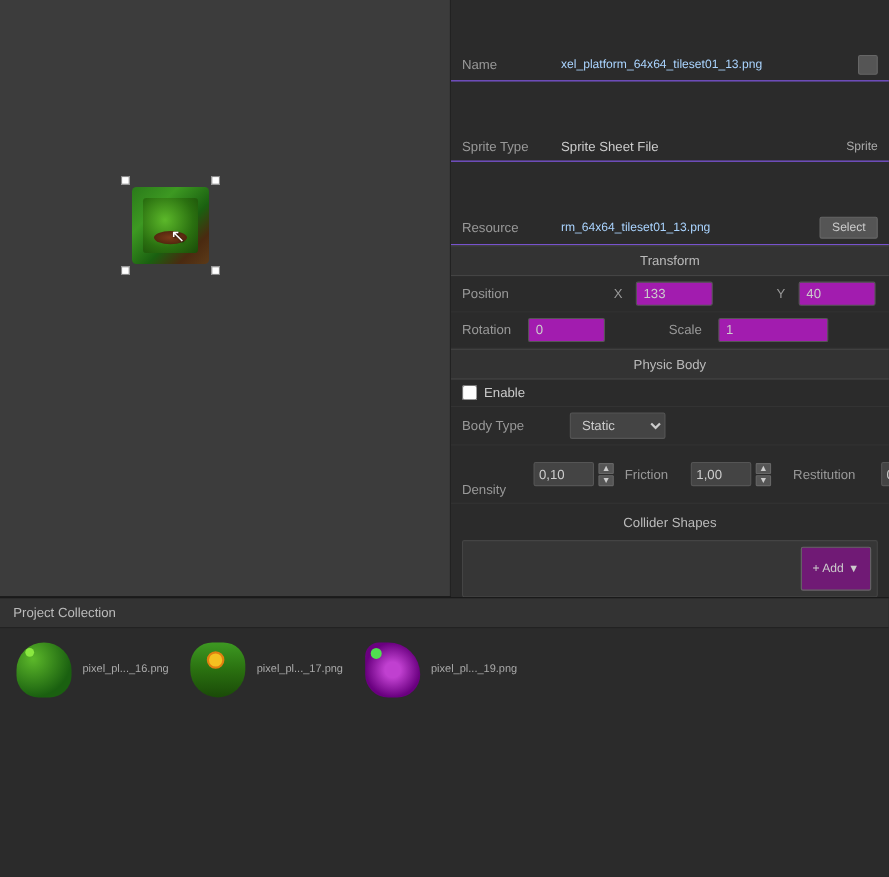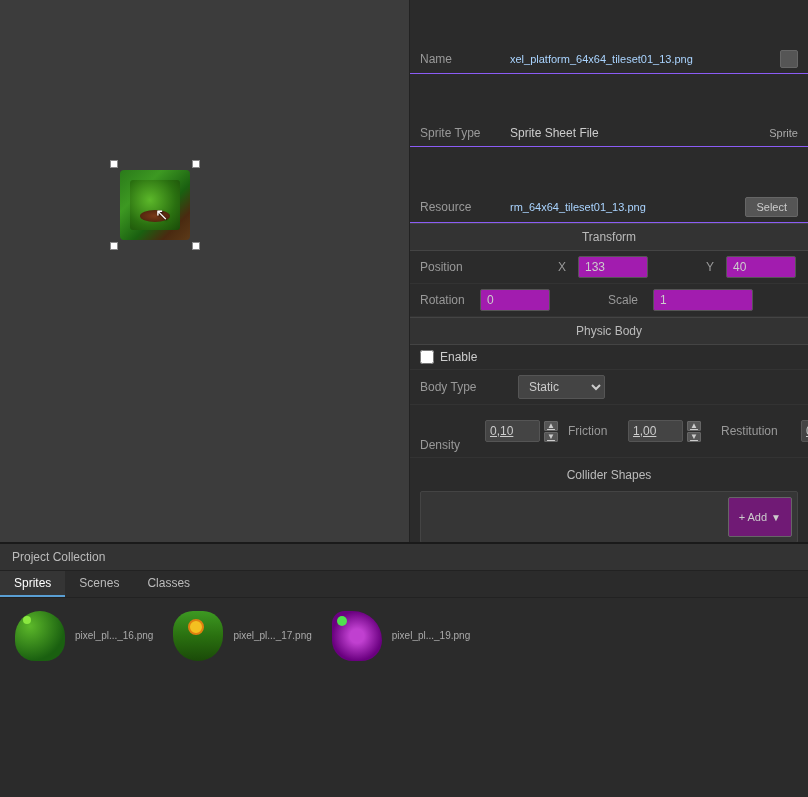--- a/index.html
+++ b/index.html
@@ -253,21 +253,20 @@
       padding: 5px 10px;
       border-bottom: 1px solid #333;
       gap: 10px;
       flex-wrap: nowrap;
     }
 
     .spinner-group {
       display: flex;
       align-items: center;
       gap: 4px;
-      text-decoration: underline;
     }
 
     .spinner-input {
       background: #444;
       border: 1px solid #555;
       color: #ccc;
       padding: 3px 4px;
       font-size: 12px;
       width: 55px;
       border-radius: 2px;
@@ -606,31 +605,20 @@
       </div>
     </div>
 
   </div>
 </div>
 
 <div class="bottom-panel">
   <div class="project-header">
     <span>Project Collection</span>
   </div>
-  <div class="tabs-row">
-    <div class="tab active">
-      <span>Sprites</span>
-    </div>
-    <div class="tab">
-      <span>Scenes</span>
-    </div>
-    <div class="tab">
-      <span>Classes</span>
-    </div>
-  </div>
   <div class="assets-grid">
     <div class="asset-item">
       <div class="asset-img">
         <div class="sprite-16"></div>
       </div>
       <span class="asset-label">pixel_pl..._16.png</span>
     </div>
     <div class="asset-item">
       <div class="asset-img">
         <div class="sprite-17"></div>

